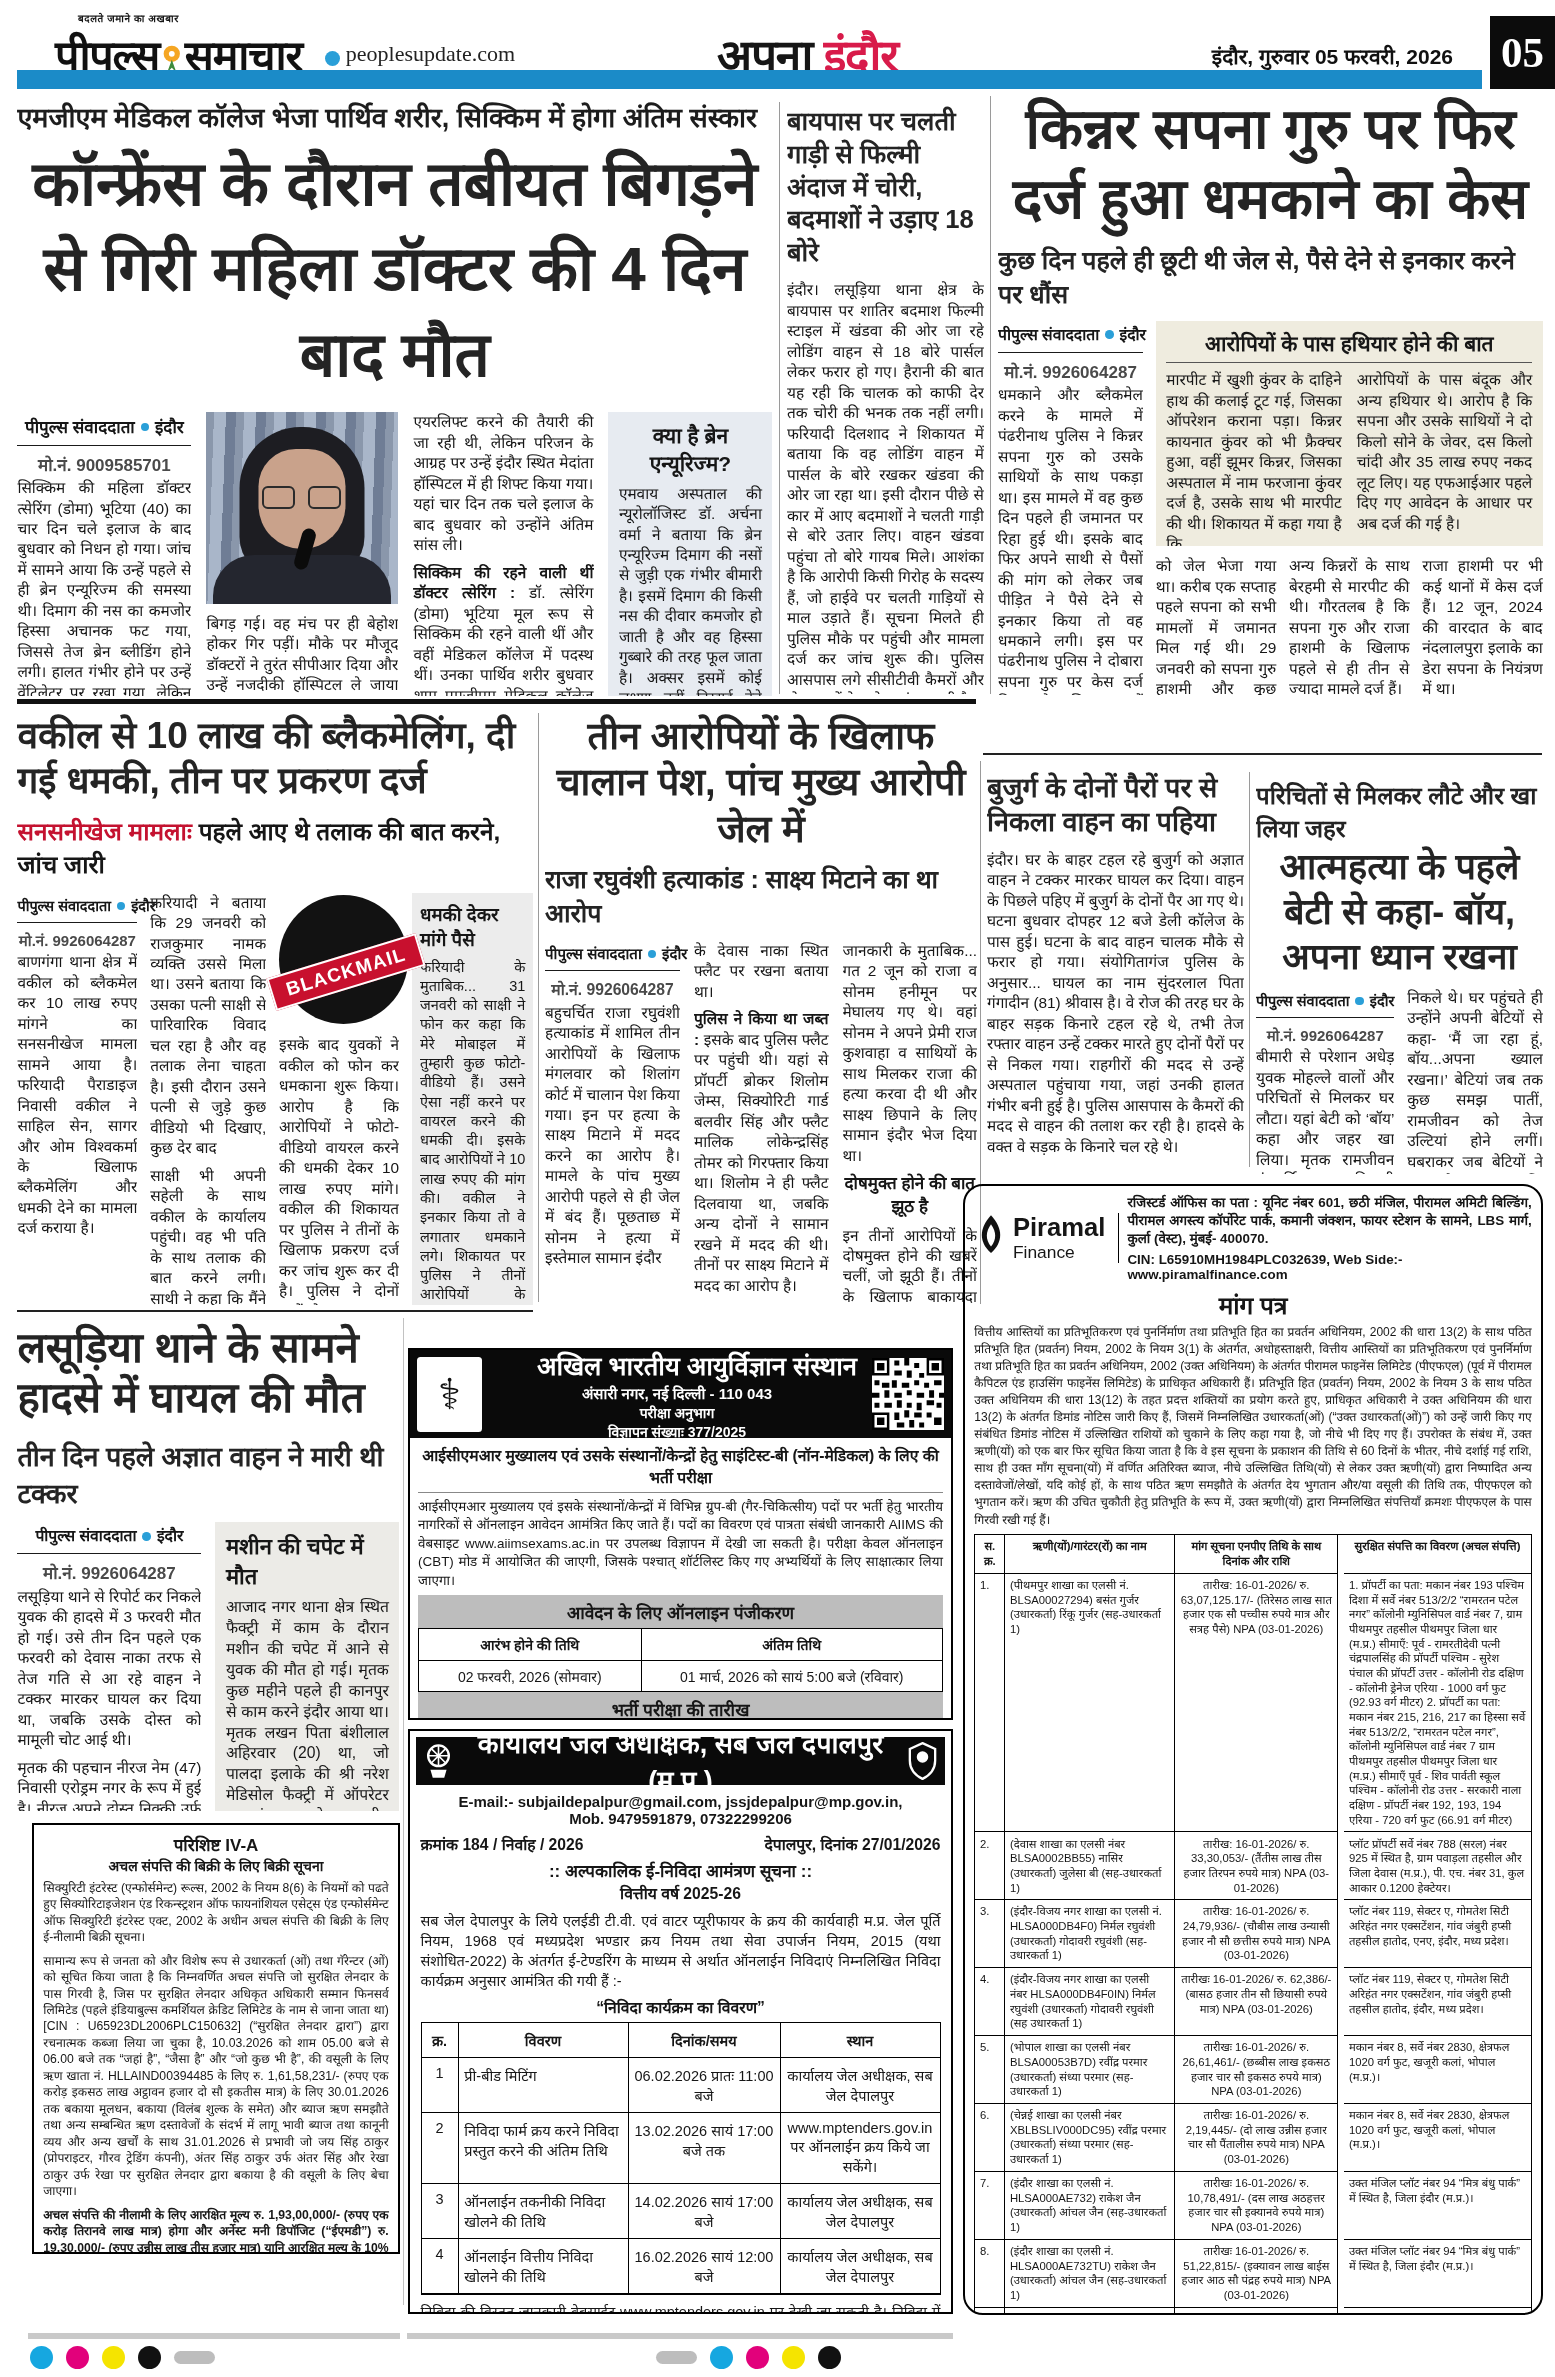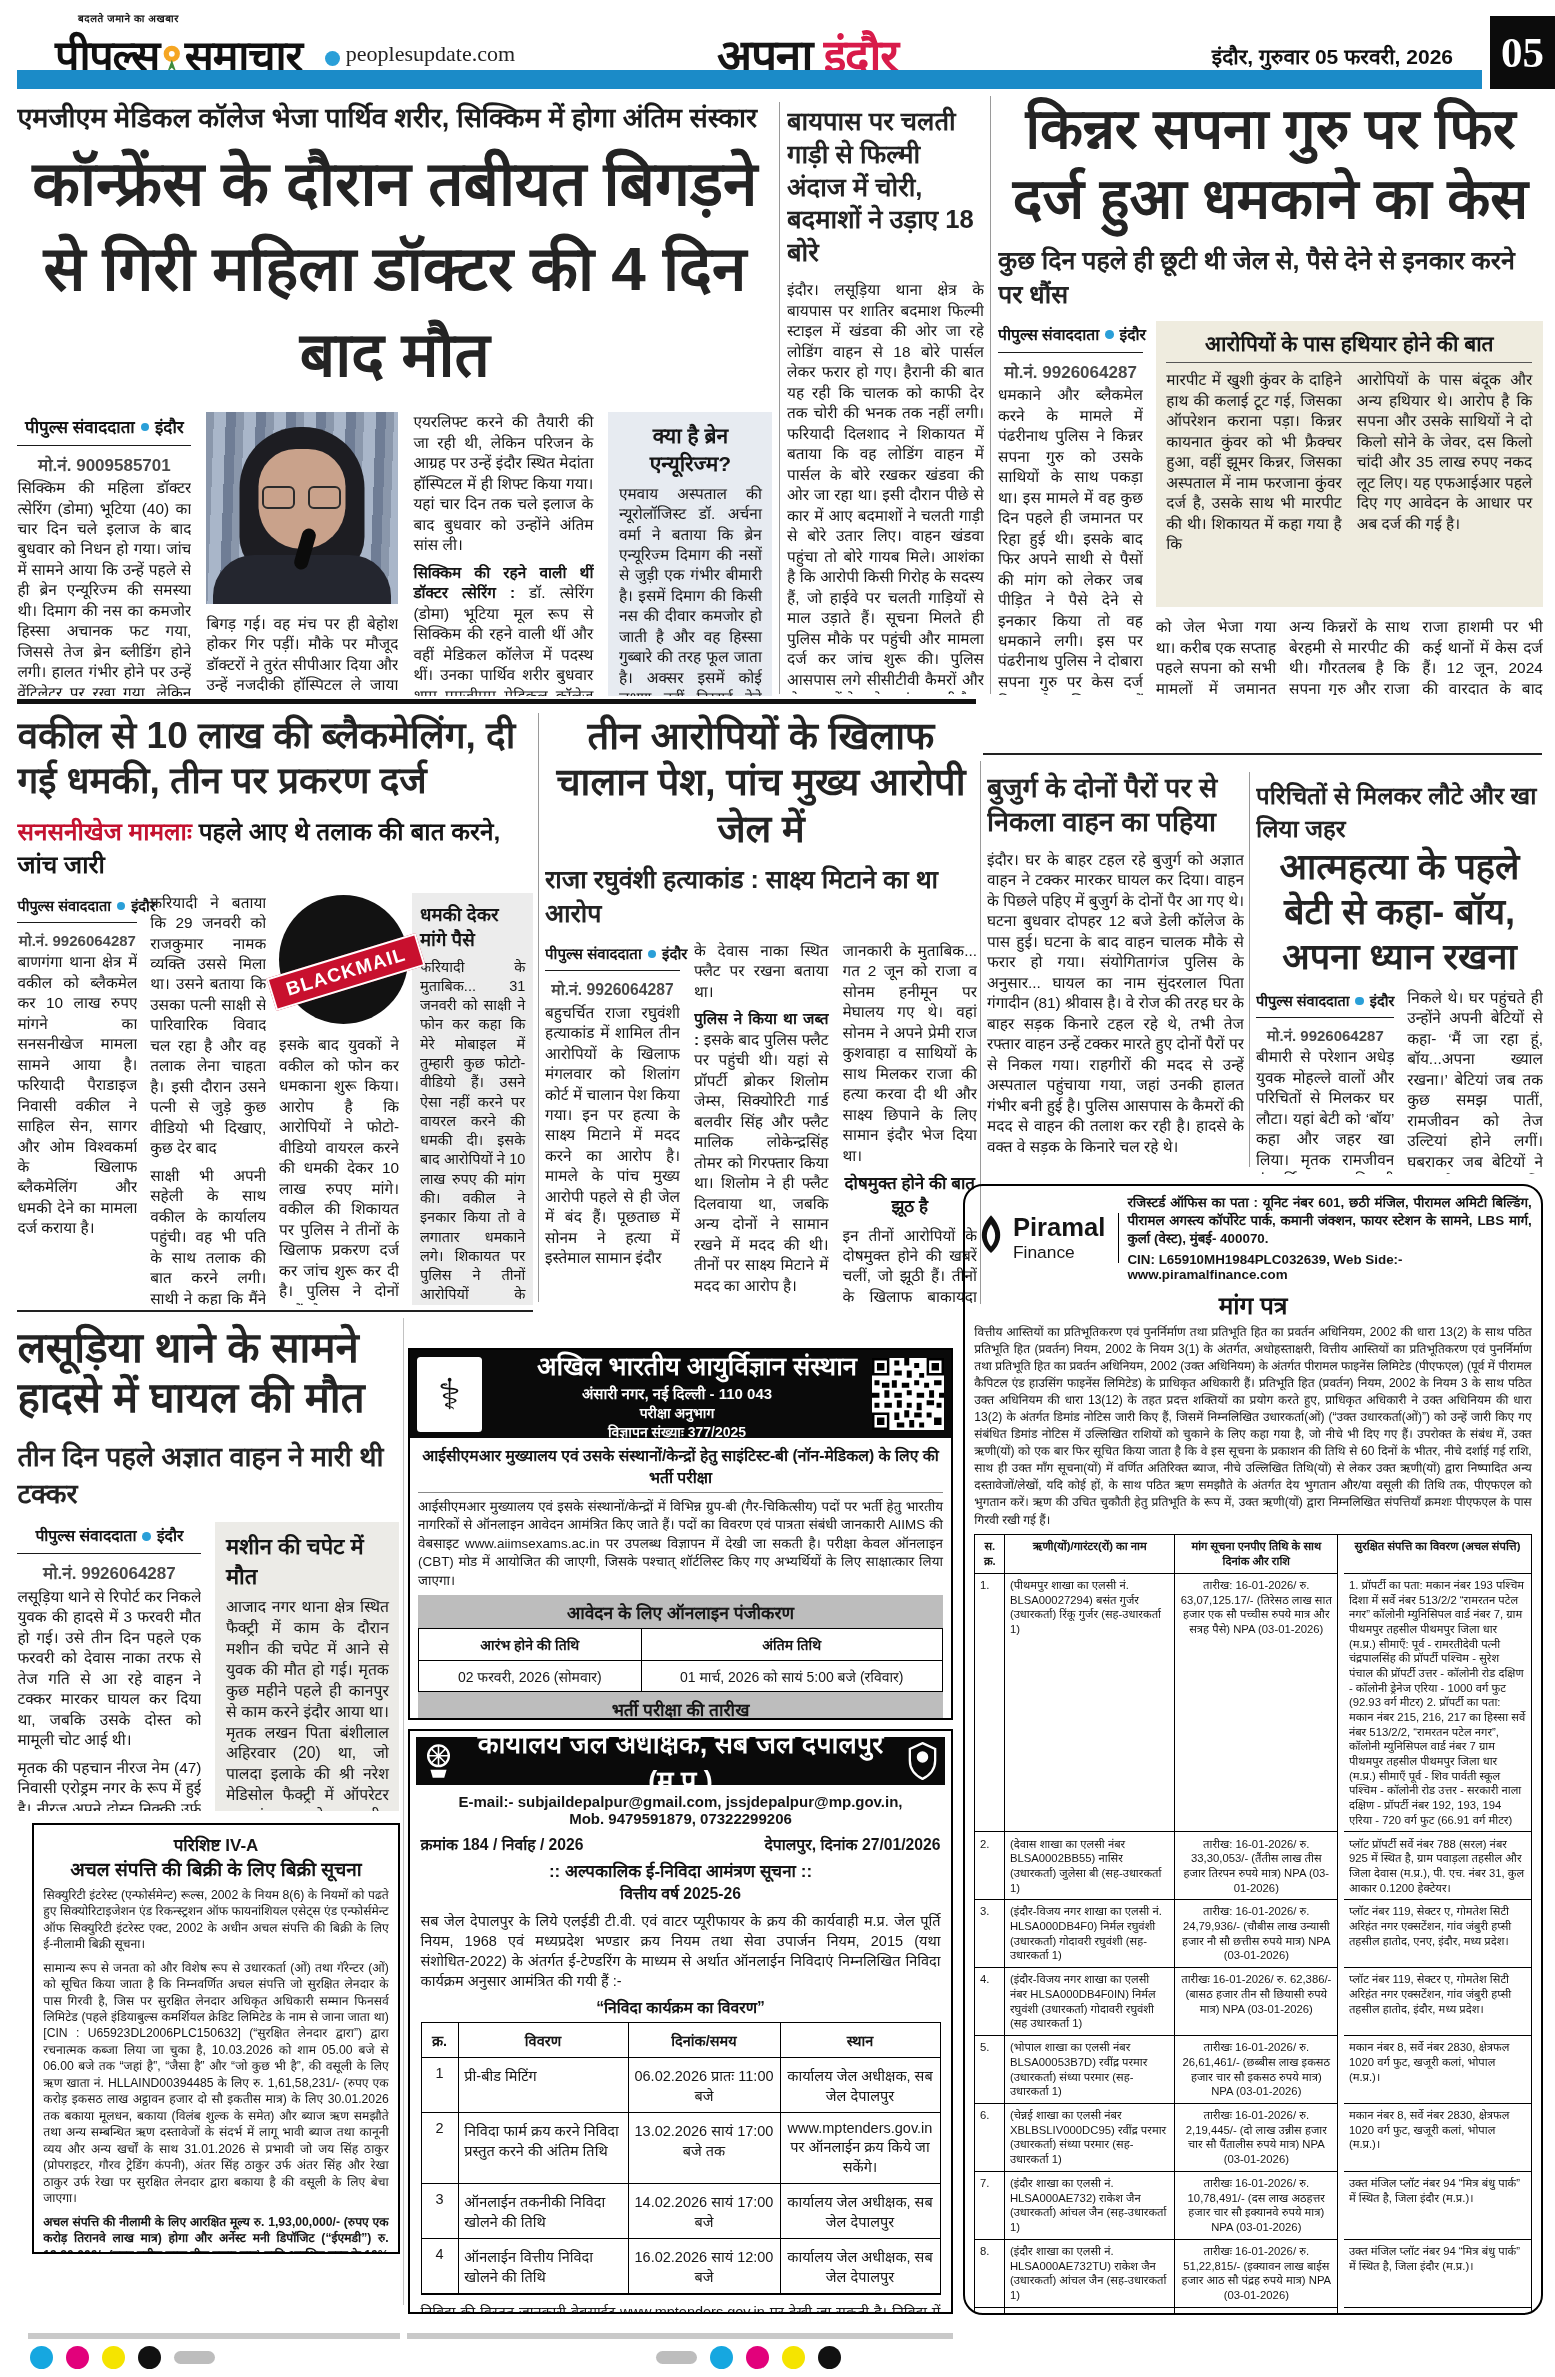--- a/index.html
+++ b/index.html
@@ -145,21 +145,21 @@
     <div class="headline" style="font-size:25px;margin-top:8.1px;">कुछ दिन पहले ही छूटी थी जेल से,  पैसे देने से इनकार करने पर धौंस</div>
     <div class="cols" style="gap:12.8px;margin-top:10.5px;">
       <div style="width:145px;">
         <div class="byline-wrap" style="font-size:15.7px;">
           <span>पीपुल्स संवाददाता</span><span class="dot"></span><span>इंदौर</span>
         </div>
         <div class="phone">मो.नं. 9926064287</div>
         <div class="body-text j clip" style="height:325px;">धमकाने और ब्लैकमेल करने के मामले में पंढरीनाथ पुलिस ने किन्नर सपना गुरु को उसके साथियों के साथ पकड़ा था। इस मामले में वह कुछ दिन पहले ही जमानत पर रिहा हुई थी। इसके बाद फिर अपने साथी से पैसों की मांग को लेकर जब पीड़ित ने पैसे देने से इनकार किया तो वह धमकाने लगी। इस पर पंढरीनाथ पुलिस ने दोबारा सपना गुरु पर केस दर्ज किया है। शिकायत में सपना गुरु और उसके साथी राजा</div>
       </div>
       <div style="width:387px;">
-        <div class="shadebox clip" style="background:#efecdf;height:286px;">
+        <div class="shadebox clip" style="background:#efecdf;height:225px;">
           <div class="bt" style="border-bottom:1.2px solid #555;padding-bottom:5.8px;">आरोपियों के पास हथियार होने की बात</div>
           <div class="cols" style="gap:15px;">
             <div class="body-text j" style="flex:1;">मारपीट में खुशी कुंवर के दाहिने हाथ की कलाई टूट गई, जिसका ऑपरेशन कराना पड़ा। किन्नर कायनात कुंवर को भी फ्रैक्चर हुआ, वहीं झूमर किन्नर, जिसका अस्पताल में नाम फरजाना कुंवर दर्ज है, उसके साथ भी मारपीट की थी। शिकायत में कहा गया है कि</div>
             <div class="body-text j" style="flex:1;">आरोपियों के पास बंदूक और अन्य हथियार थे। आरोप है कि सपना और उसके साथियों ने दो किलो सोने के जेवर, दस किलो चांदी और 35 लाख रुपए नकद लूट लिए। यह एफआईआर पहले दिए गए आवेदन के आधार पर अब दर्ज की गई है।</div>
           </div>
         </div>
         <div class="cols clip" style="gap:12.8px;margin-top:10.5px;height:160px;">
           <div class="body-text j" style="flex:1;">को जेल भेजा गया था। करीब एक सप्ताह पहले सपना को सभी मामलों में जमानत मिल गई थी। 29 जनवरी को सपना गुरु हाशमी और कुछ साथियों के खिलाफ</div>
           <div class="body-text j" style="flex:1;">अन्य किन्नरों के साथ बेरहमी से मारपीट की थी। गौरतलब है कि सपना गुरु और राजा हाशमी के खिलाफ पहले से ही तीन से ज्यादा मामले दर्ज हैं।</div>
           <div class="body-text j" style="flex:1;">राजा हाशमी पर भी कई थानों में केस दर्ज हैं। 12 जून, 2024 की वारदात के बाद नंदलालपुरा इलाके का डेरा सपना के नियंत्रण में था।</div>
@@ -268,21 +268,21 @@
       </div>
       <div class="shadebox clip" style="width:184px;background:#ecebe7;height:325px;">
         <div class="bt" style="text-align:left;font-size:22px;">मशीन की चपेट में मौत</div>
         <div class="body-text j" style="font-size:15.7px;">आजाद नगर थाना क्षेत्र स्थित फैक्ट्री में काम के दौरान मशीन की चपेट में आने से युवक की मौत हो गई। मृतक कुछ महीने पहले ही कानपुर से काम करने इंदौर आया था। मृतक लखन पिता बंशीलाल अहिरवार (20) था, जो पालदा इलाके की श्री नरेश मेडिसोल फैक्ट्री में ऑपरेटर था। मंगलवार दोपहर मशीन पर काम करते समय वह चपेट में आ गया। घायल अवस्था में उसे अस्पताल ले जाया गया, जहां उसकी मौत हो गई।</div>
       </div>
     </div>
   </div>
 
   <div class="abs noticebox clip" style="left:32px;top:1823px;width:368px;height:431px;padding:8.1px 9.3px;">
     <div class="b c" style="font-size:17px;">परिशिष्ट IV-A</div>
-    <div class="b c" style="font-size:19px;margin-bottom:4.6px;">अचल संपत्ति की बिक्री के लिए बिक्री सूचना</div>
+    <div class="b c" style="font-size:14px;margin-bottom:4.6px;">अचल संपत्ति की बिक्री के लिए बिक्री सूचना</div>
     <div class="small-text j" style="font-size:12.2px;line-height:1.35;">
       <p>सिक्युरिटी इंटरेस्ट (एन्फोर्समेन्ट) रूल्स, 2002 के नियम 8(6) के नियमों को पढते हुए सिक्योरिटाइजेशन एंड रिकन्स्ट्रशन ऑफ फायनांशियल एसेट्स एंड एन्फोर्समेन्ट ऑफ सिक्युरिटी इंटरेस्ट एक्ट, 2002 के अधीन अचल संपत्ति की बिक्री के लिए ई-नीलामी बिक्री सूचना।</p>
       <p>सामान्य रूप से जनता को और विशेष रूप से उधारकर्ता (ओं) तथा गॅरेन्टर (ओं) को सूचित किया जाता है कि निम्नवर्णित अचल संपत्ति जो सुरक्षित लेनदार के पास गिरवी है, जिस पर सुरक्षित लेनदार अधिकृत अधिकारी सम्मान फिनसर्व लिमिटेड (पहले इंडियाबुल्स कमर्शियल क्रेडिट लिमिटेड के नाम से जाना जाता था) [CIN : U65923DL2006PLC150632] (“सुरक्षित लेनदार द्वारा”) द्वारा रचनात्मक कब्जा लिया जा चुका है, 10.03.2026 को शाम 05.00 बजे से 06.00 बजे तक “जहां है”, “जैसा है” और “जो कुछ भी है”, की वसूली के लिए ऋण खाता नं. HLLAIND00394485 के लिए रु. 1,61,58,231/- (रुपए एक करोड़ इकसठ लाख अट्ठावन हजार दो सौ इकतीस मात्र) के लिए 30.01.2026 तक बकाया मूलधन, बकाया (विलंब शुल्क के समेत) और ब्याज ऋण समझौते तथा अन्य सम्बन्धित ऋण दस्तावेजों के संदर्भ में लागू भावी ब्याज तथा कानूनी व्यय और अन्य खर्चों के साथ 31.01.2026 से प्रभावी जो जय सिंह ठाकुर (प्रोपराइटर, गौरव ट्रेडिंग कंपनी), अंतर सिंह ठाकुर उर्फ अंतर सिंह और रेखा ठाकुर उर्फ रेखा पर सुरक्षित लेनदार द्वारा बकाया है की वसूली के लिए बेचा जाएगा।</p>
       <p class="b">अचल संपत्ति की नीलामी के लिए आरक्षित मूल्य रु. 1,93,00,000/- (रुपए एक करोड़ तिरानवे लाख मात्र) होगा और अर्नेस्ट मनी डिपॉजिट (“ईएमडी”) रु. 19,30,000/- (रुपए उन्नीस लाख तीस हजार मात्र) यानि आरक्षित मूल्य के 10% के बराबर होगा।</p>
     </div>
 
   </div>
 
   <div class="abs noticebox clip" style="left:408px;top:1348px;width:545px;height:372px;padding:0;">
     <div class="blackbar" style="height:88px;padding:4.6px 7px;">

